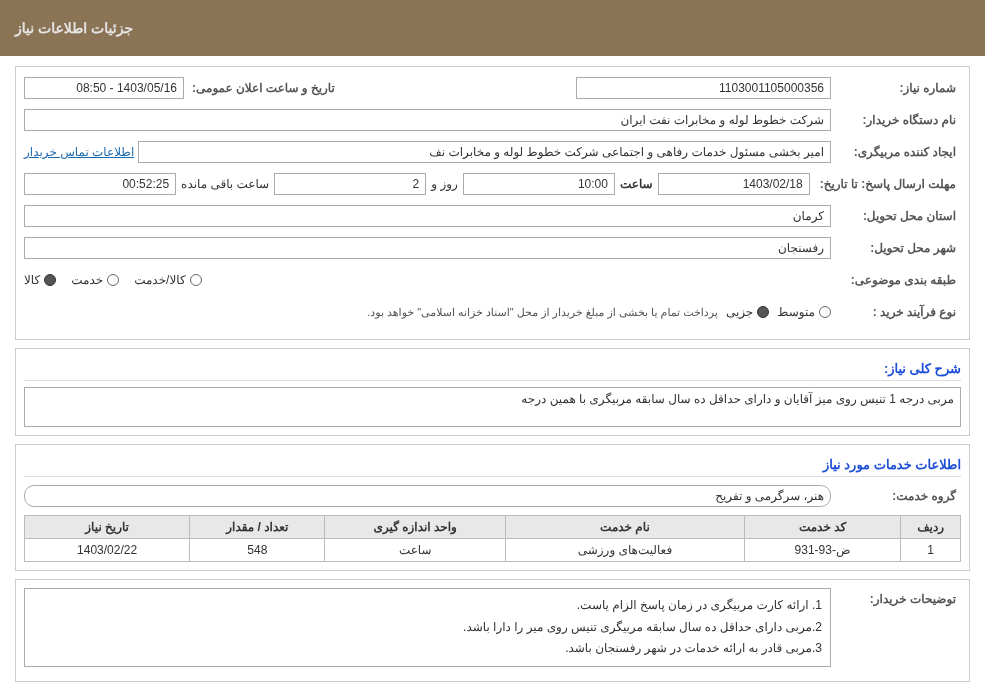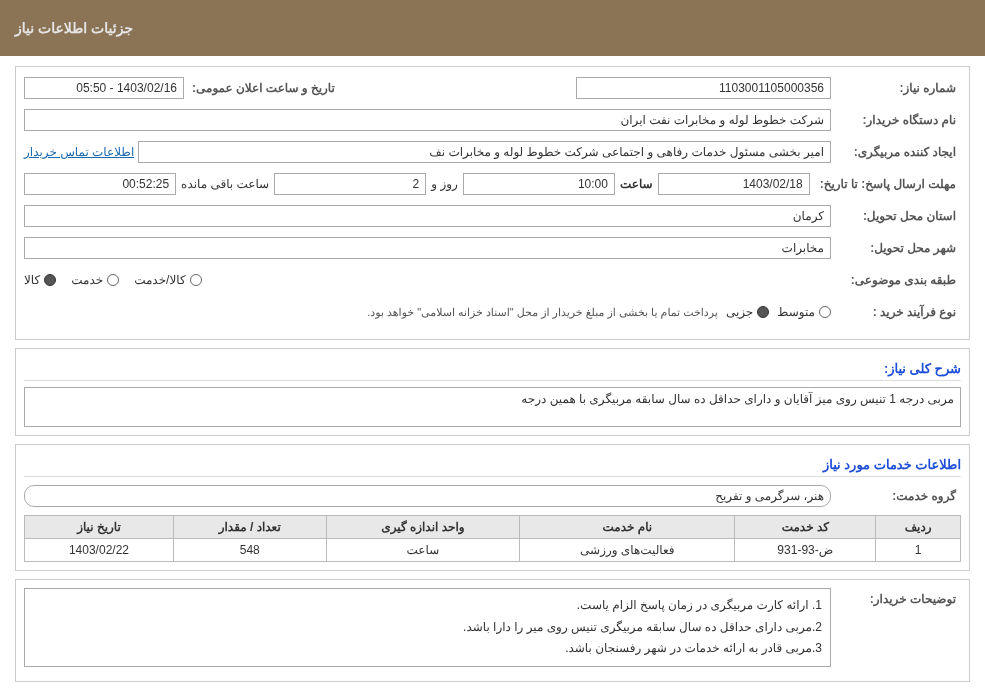--- a/index.html
+++ b/index.html
@@ -106,21 +106,21 @@
       border-color: #333;
     }
     .data-table {
       width: 100%;
       border-collapse: collapse;
       margin-top: 6px;
     }
     .data-table th {
       background: #e8e8e8;
       border: 1px solid #bbb;
-      padding: 4px 8px;
+      padding: 4px 0;
       text-align: center;
       font-weight: bold;
     }
     .data-table td {
       border: 1px solid #bbb;
       padding: 4px 8px;
       text-align: center;
     }
     .data-table tr:nth-child(even) td {
       background: #f9f9f9;
@@ -178,21 +178,21 @@
 
       <div class="form-row">
         <span class="form-label">شماره نیاز:</span>
         <div class="form-value" style="min-width:200px; max-width:300px;">
           <span>1103001105000356</span>
         </div>
         <div style="flex:1;"></div>
         <div class="inline-group" style="justify-content: flex-start;">
           <span class="inline-label">تاریخ و ساعت اعلان عمومی:</span>
           <div class="form-value" style="min-width:160px;">
-            <span>1403/02/16 - 05:50</span>
+            <span>1403/05/16 - 08:50</span>
           </div>
         </div>
       </div>
 
       <div class="form-row">
         <span class="form-label">نام دستگاه خریدار:</span>
         <div class="form-value" style="flex:1;">
           <span>شرکت خطوط لوله و مخابرات نفت ایران</span>
         </div>
       </div>
@@ -227,21 +227,21 @@
       <div class="form-row">
         <span class="form-label">استان محل تحویل:</span>
         <div class="form-value" style="min-width:180px;">
           <span>کرمان</span>
         </div>
       </div>
 
       <div class="form-row">
         <span class="form-label">شهر محل تحویل:</span>
         <div class="form-value" style="min-width:180px;">
-          <span>مخابرات</span>
+          <span>رفسنجان</span>
         </div>
       </div>
 
       <div class="form-row">
         <span class="form-label">طبقه بندی موضوعی:</span>
         <div class="radio-group">
           <div class="radio-item">
             <span class="radio-circle"></span>
             <span>کالا/خدمت</span>
           </div>

